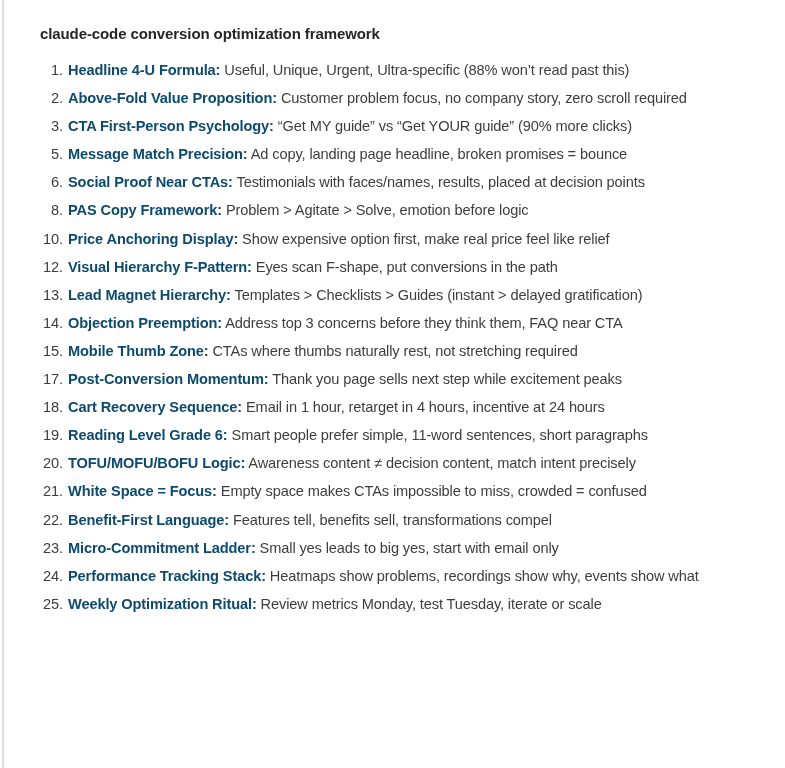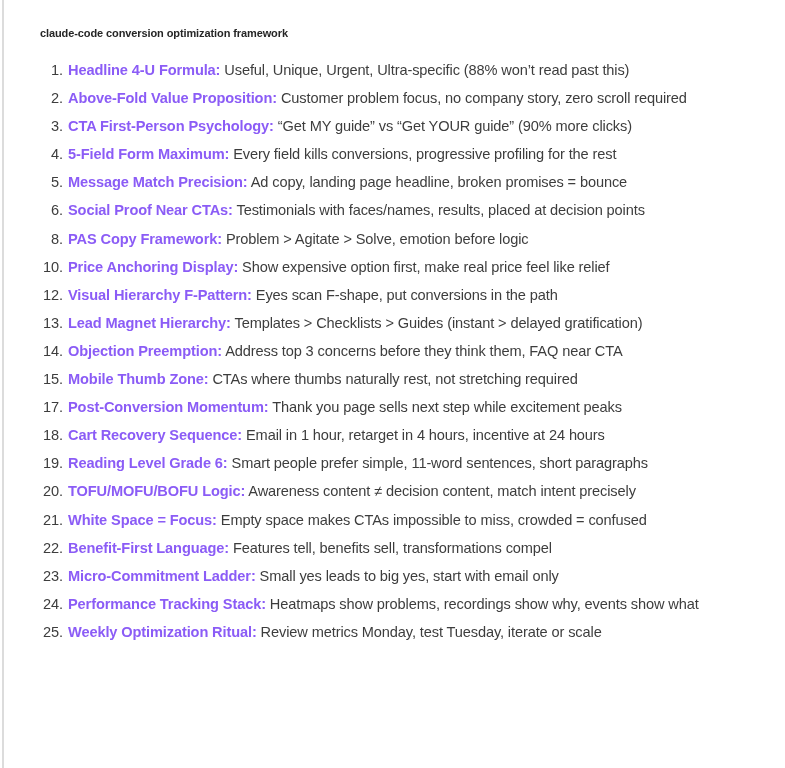--- a/index.html
+++ b/index.html
@@ -21,21 +21,21 @@
     left: 2px;
     top: 0;
     bottom: 0;
     width: 2px;
     background: #dcdcdc;
   }
   .content {
     padding: 24px 8px 0 40px;
   }
   .page-title {
-    font-size: 11px;
+    font-size: 15px;
     font-weight: 700;
     color: #262626;
     line-height: 19px;
     letter-spacing: -0.1px;
     white-space: nowrap;
   }
   ol.framework-list {
     list-style: none;
     margin: 13px 0 0 0;
     padding: 0;
@@ -50,39 +50,38 @@
   }
   .num {
     display: inline-block;
     width: 23px;
     text-align: right;
     margin-right: 5px;
     color: #3d3d3d;
   }
   .label {
     font-weight: 700;
-    color: #8b5cf6;
+    color: #0c4a6e;
   }
   .desc {
     color: #3d3d3d;
   }
 </style>
 </head>
 <body>
 
 <div class="left-edge-line"></div>
 
 <div class="content">
   <div class="page-title">claude-code conversion optimization framework</div>
 
   <ol class="framework-list">
     <li><span class="num">1.</span><span class="label">Headline 4-U Formula:</span> <span class="desc">Useful, Unique, Urgent, Ultra-specific (88% won’t read past this)</span></li>
     <li><span class="num">2.</span><span class="label">Above-Fold Value Proposition:</span> <span class="desc">Customer problem focus, no company story, zero scroll required</span></li>
     <li><span class="num">3.</span><span class="label">CTA First-Person Psychology:</span> <span class="desc">“Get MY guide” vs “Get YOUR guide” (90% more clicks)</span></li>
-    <li><span class="num">4.</span><span class="label">5-Field Form Maximum:</span> <span class="desc">Every field kills conversions, progressive profiling for the rest</span></li>
     <li><span class="num">5.</span><span class="label">Message Match Precision:</span> <span class="desc">Ad copy, landing page headline, broken promises = bounce</span></li>
     <li><span class="num">6.</span><span class="label">Social Proof Near CTAs:</span> <span class="desc">Testimonials with faces/names, results, placed at decision points</span></li>
     <li><span class="num">8.</span><span class="label">PAS Copy Framework:</span> <span class="desc">Problem &gt; Agitate &gt; Solve, emotion before logic</span></li>
     <li><span class="num">10.</span><span class="label">Price Anchoring Display:</span> <span class="desc">Show expensive option first, make real price feel like relief</span></li>
     <li><span class="num">12.</span><span class="label">Visual Hierarchy F-Pattern:</span> <span class="desc">Eyes scan F-shape, put conversions in the path</span></li>
     <li><span class="num">13.</span><span class="label">Lead Magnet Hierarchy:</span> <span class="desc">Templates &gt; Checklists &gt; Guides (instant &gt; delayed gratification)</span></li>
     <li><span class="num">14.</span><span class="label">Objection Preemption:</span> <span class="desc">Address top 3 concerns before they think them, FAQ near CTA</span></li>
     <li><span class="num">15.</span><span class="label">Mobile Thumb Zone:</span> <span class="desc">CTAs where thumbs naturally rest, not stretching required</span></li>
     <li><span class="num">17.</span><span class="label">Post-Conversion Momentum:</span> <span class="desc">Thank you page sells next step while excitement peaks</span></li>
     <li><span class="num">18.</span><span class="label">Cart Recovery Sequence:</span> <span class="desc">Email in 1 hour, retarget in 4 hours, incentive at 24 hours</span></li>

